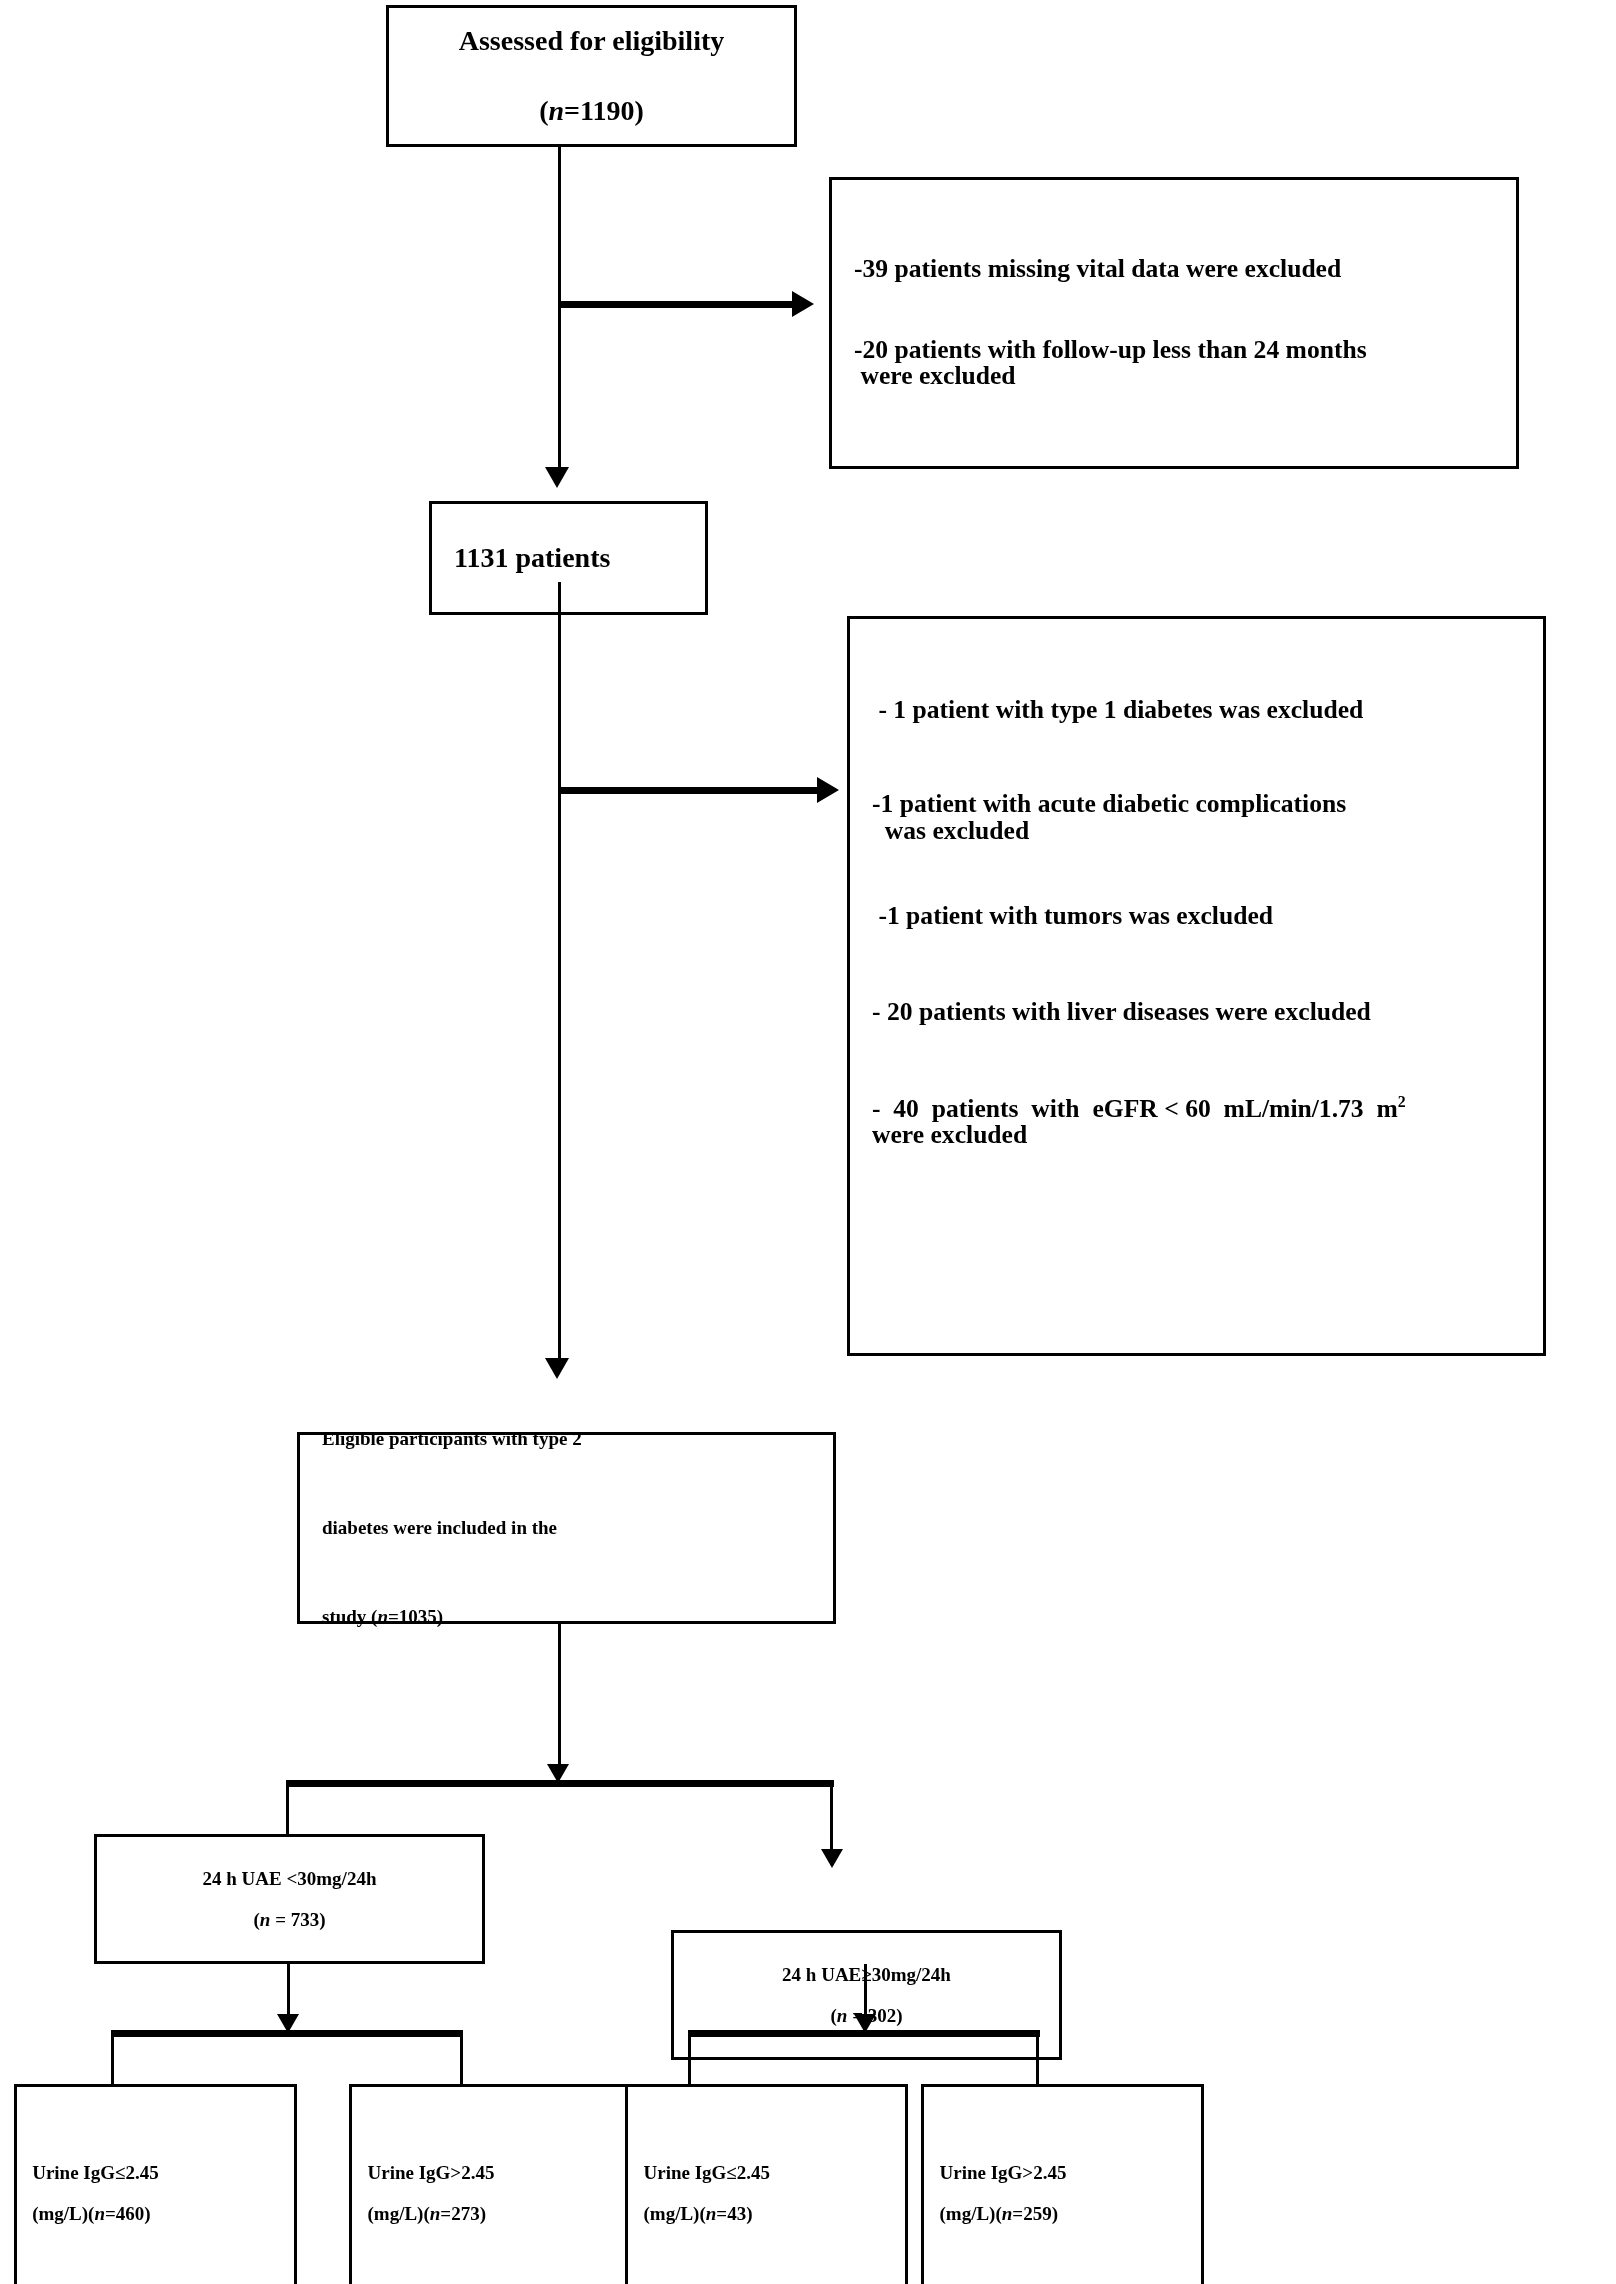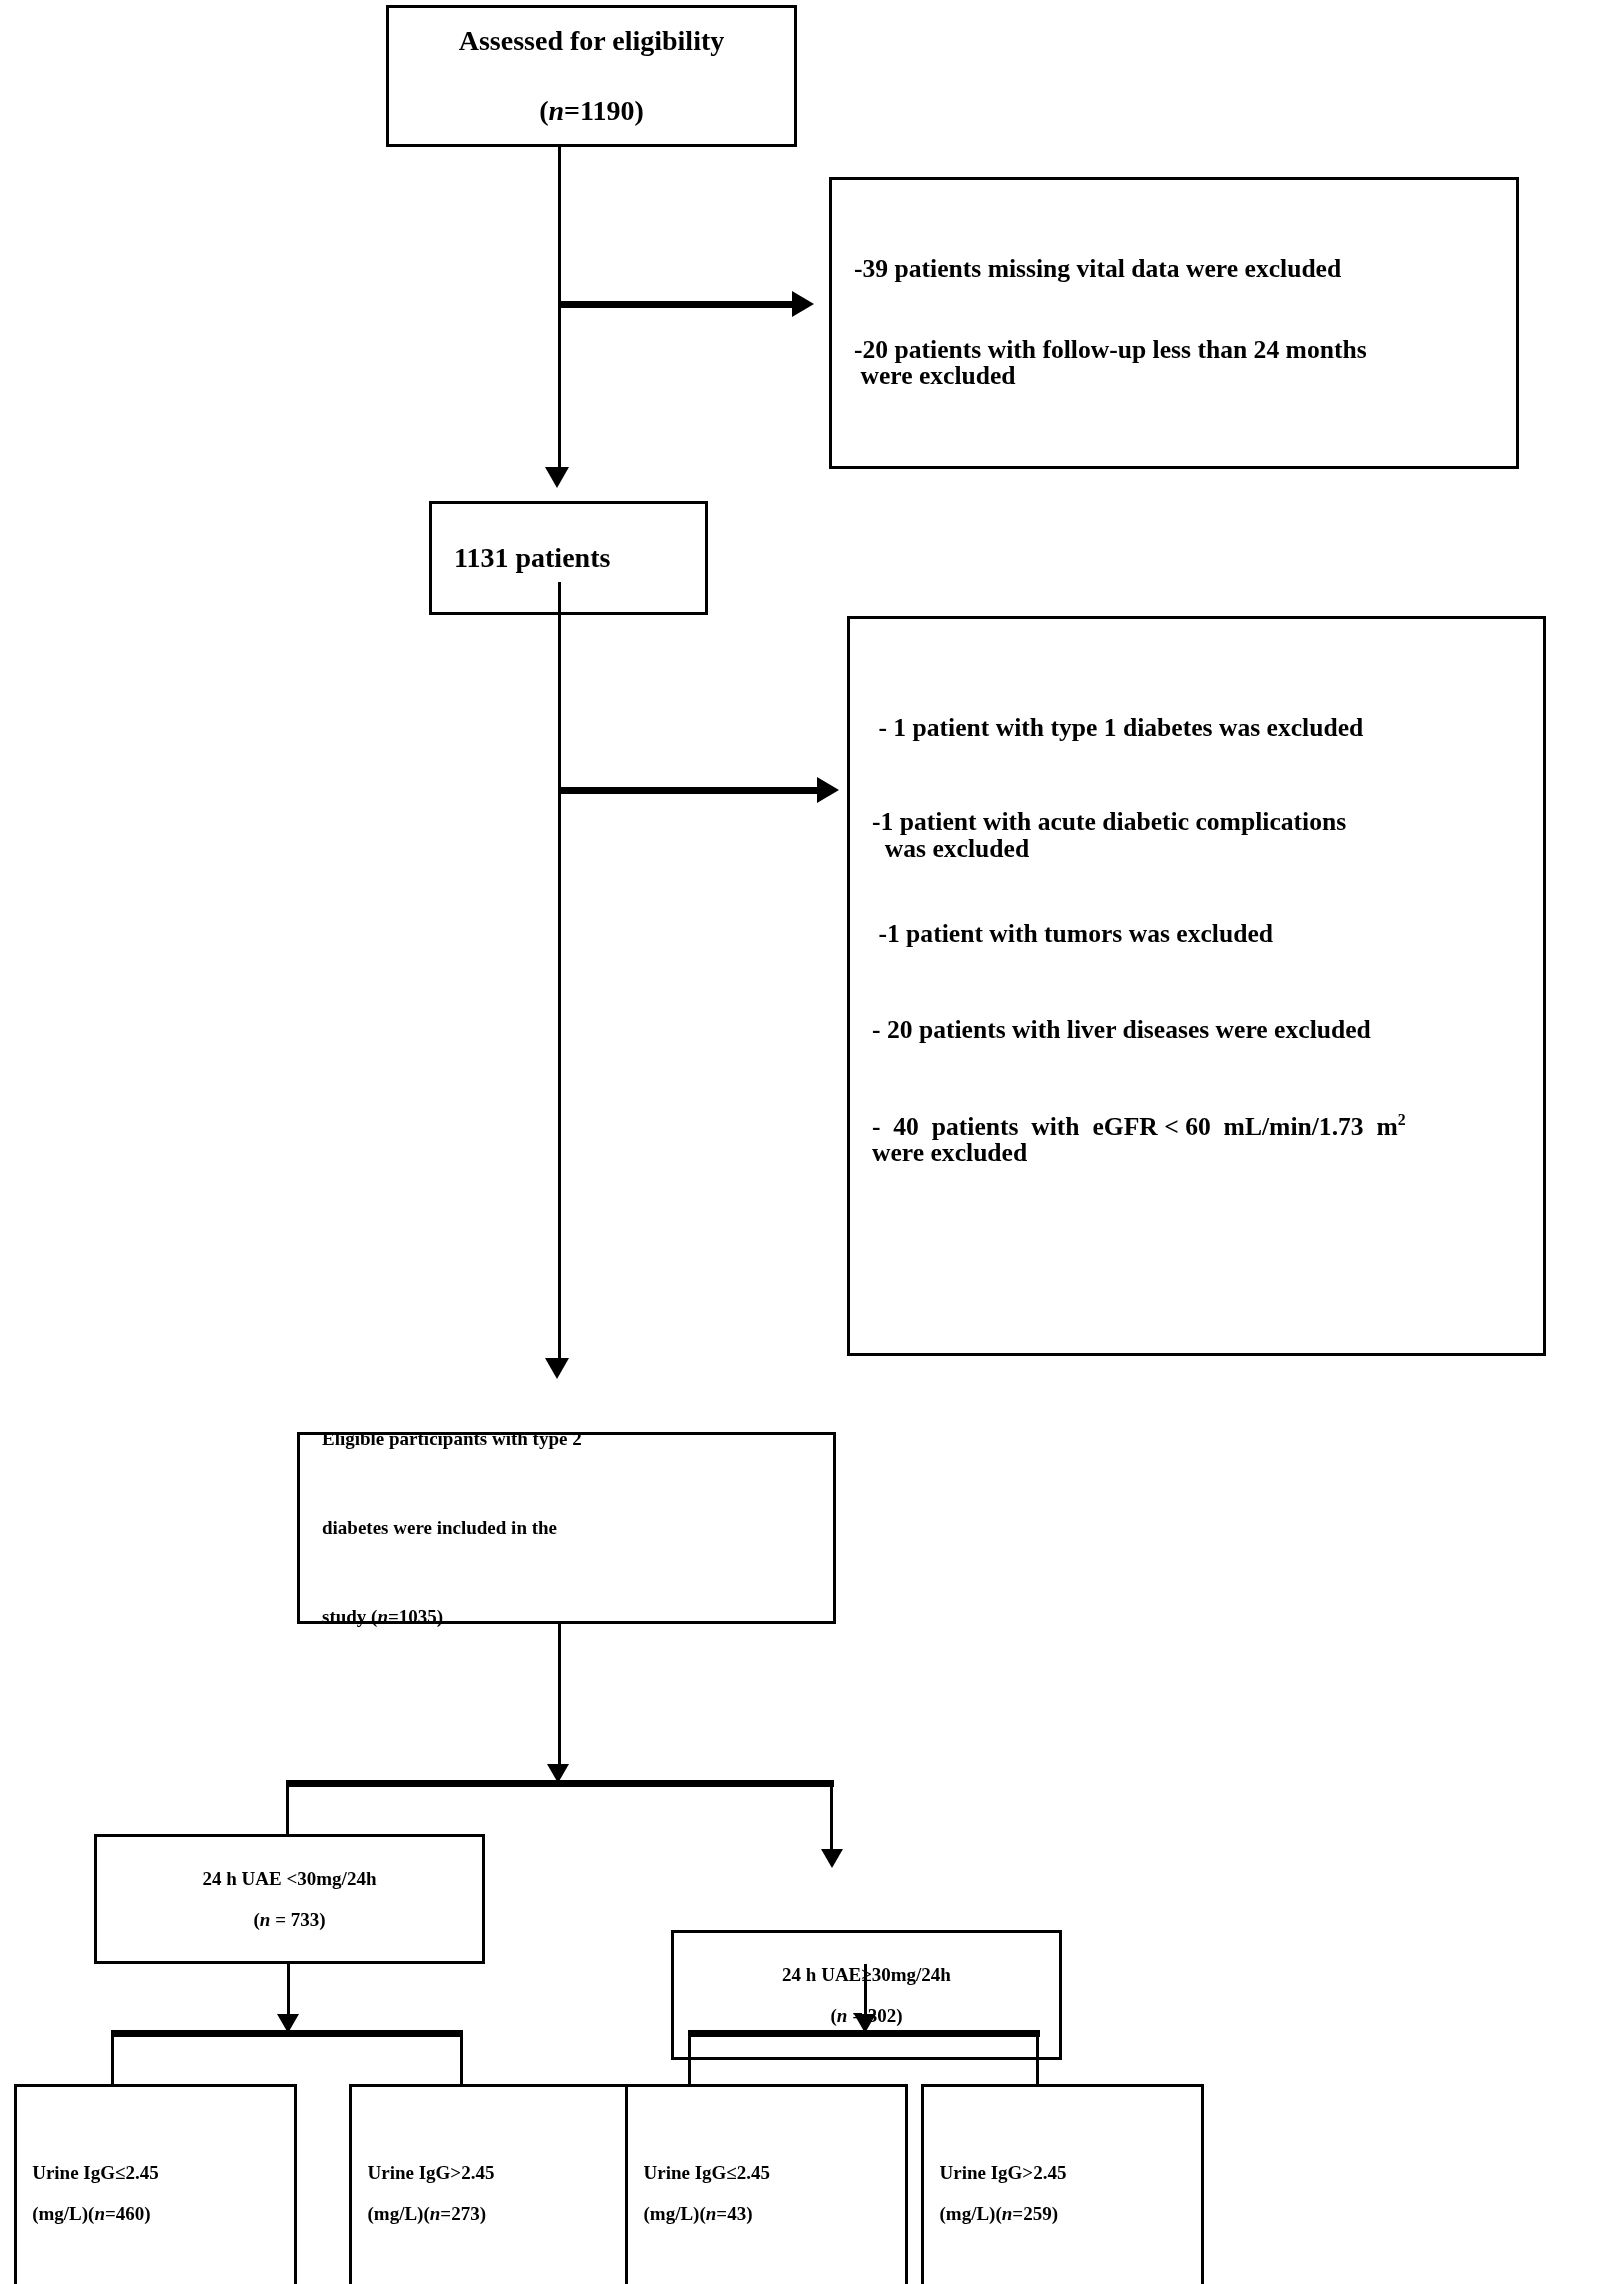--- a/index.html
+++ b/index.html
@@ -117,21 +117,21 @@
     <div class="line fs-lg">1131 patients</div>
   </div>
 
   <div class="vline thin" style="left:558px; top:582px; height:777px;"></div>
   <div class="arrow-down" style="left:545px; top:1358px;"></div>
 
   <div class="hline thick" style="left:558px; top:787px; width:263px;"></div>
   <div class="arrow-right" style="left:817px; top:777px;"></div>
 
   <div class="box left pad-b" style="left:847px; top:616px; width:699px; height:740px; justify-content:flex-start; padding-top:26.5px;">
-    <div class="line fs-sm" style="margin-top:69px;"> - 1 patient with type 1 diabetes was excluded</div>
+    <div class="line fs-sm" style="margin-top:51px;"> - 1 patient with type 1 diabetes was excluded</div>
     <div class="line fs-sm" style="margin-top:68px;"><span>-1 patient with acute diabetic complications</span><br><span>  was excluded</span></div>
     <div class="line fs-sm" style="margin-top:58px;"> -1 patient with tumors was excluded</div>
     <div class="line fs-sm" style="margin-top:69px;">- 20 patients with liver diseases were excluded</div>
     <div class="line fs-sm" style="margin-top:68px;"><span>-  40  patients  with  eGFR </span><span>&lt;</span><span> 60  mL/min/1.73  m</span><span class="sup">2</span><br><span>were excluded</span></div>
   </div>
 
   <div class="box left gap-xl pad-b" style="left:297px; top:1432px; width:539px; height:192px;">
     <div class="line fs-md">Eligible participants with type 2</div>
     <div class="line fs-md">diabetes were included in the</div>
     <div class="line fs-md"><span>study (</span><span class="ital">n</span><span>=1035)</span></div>

